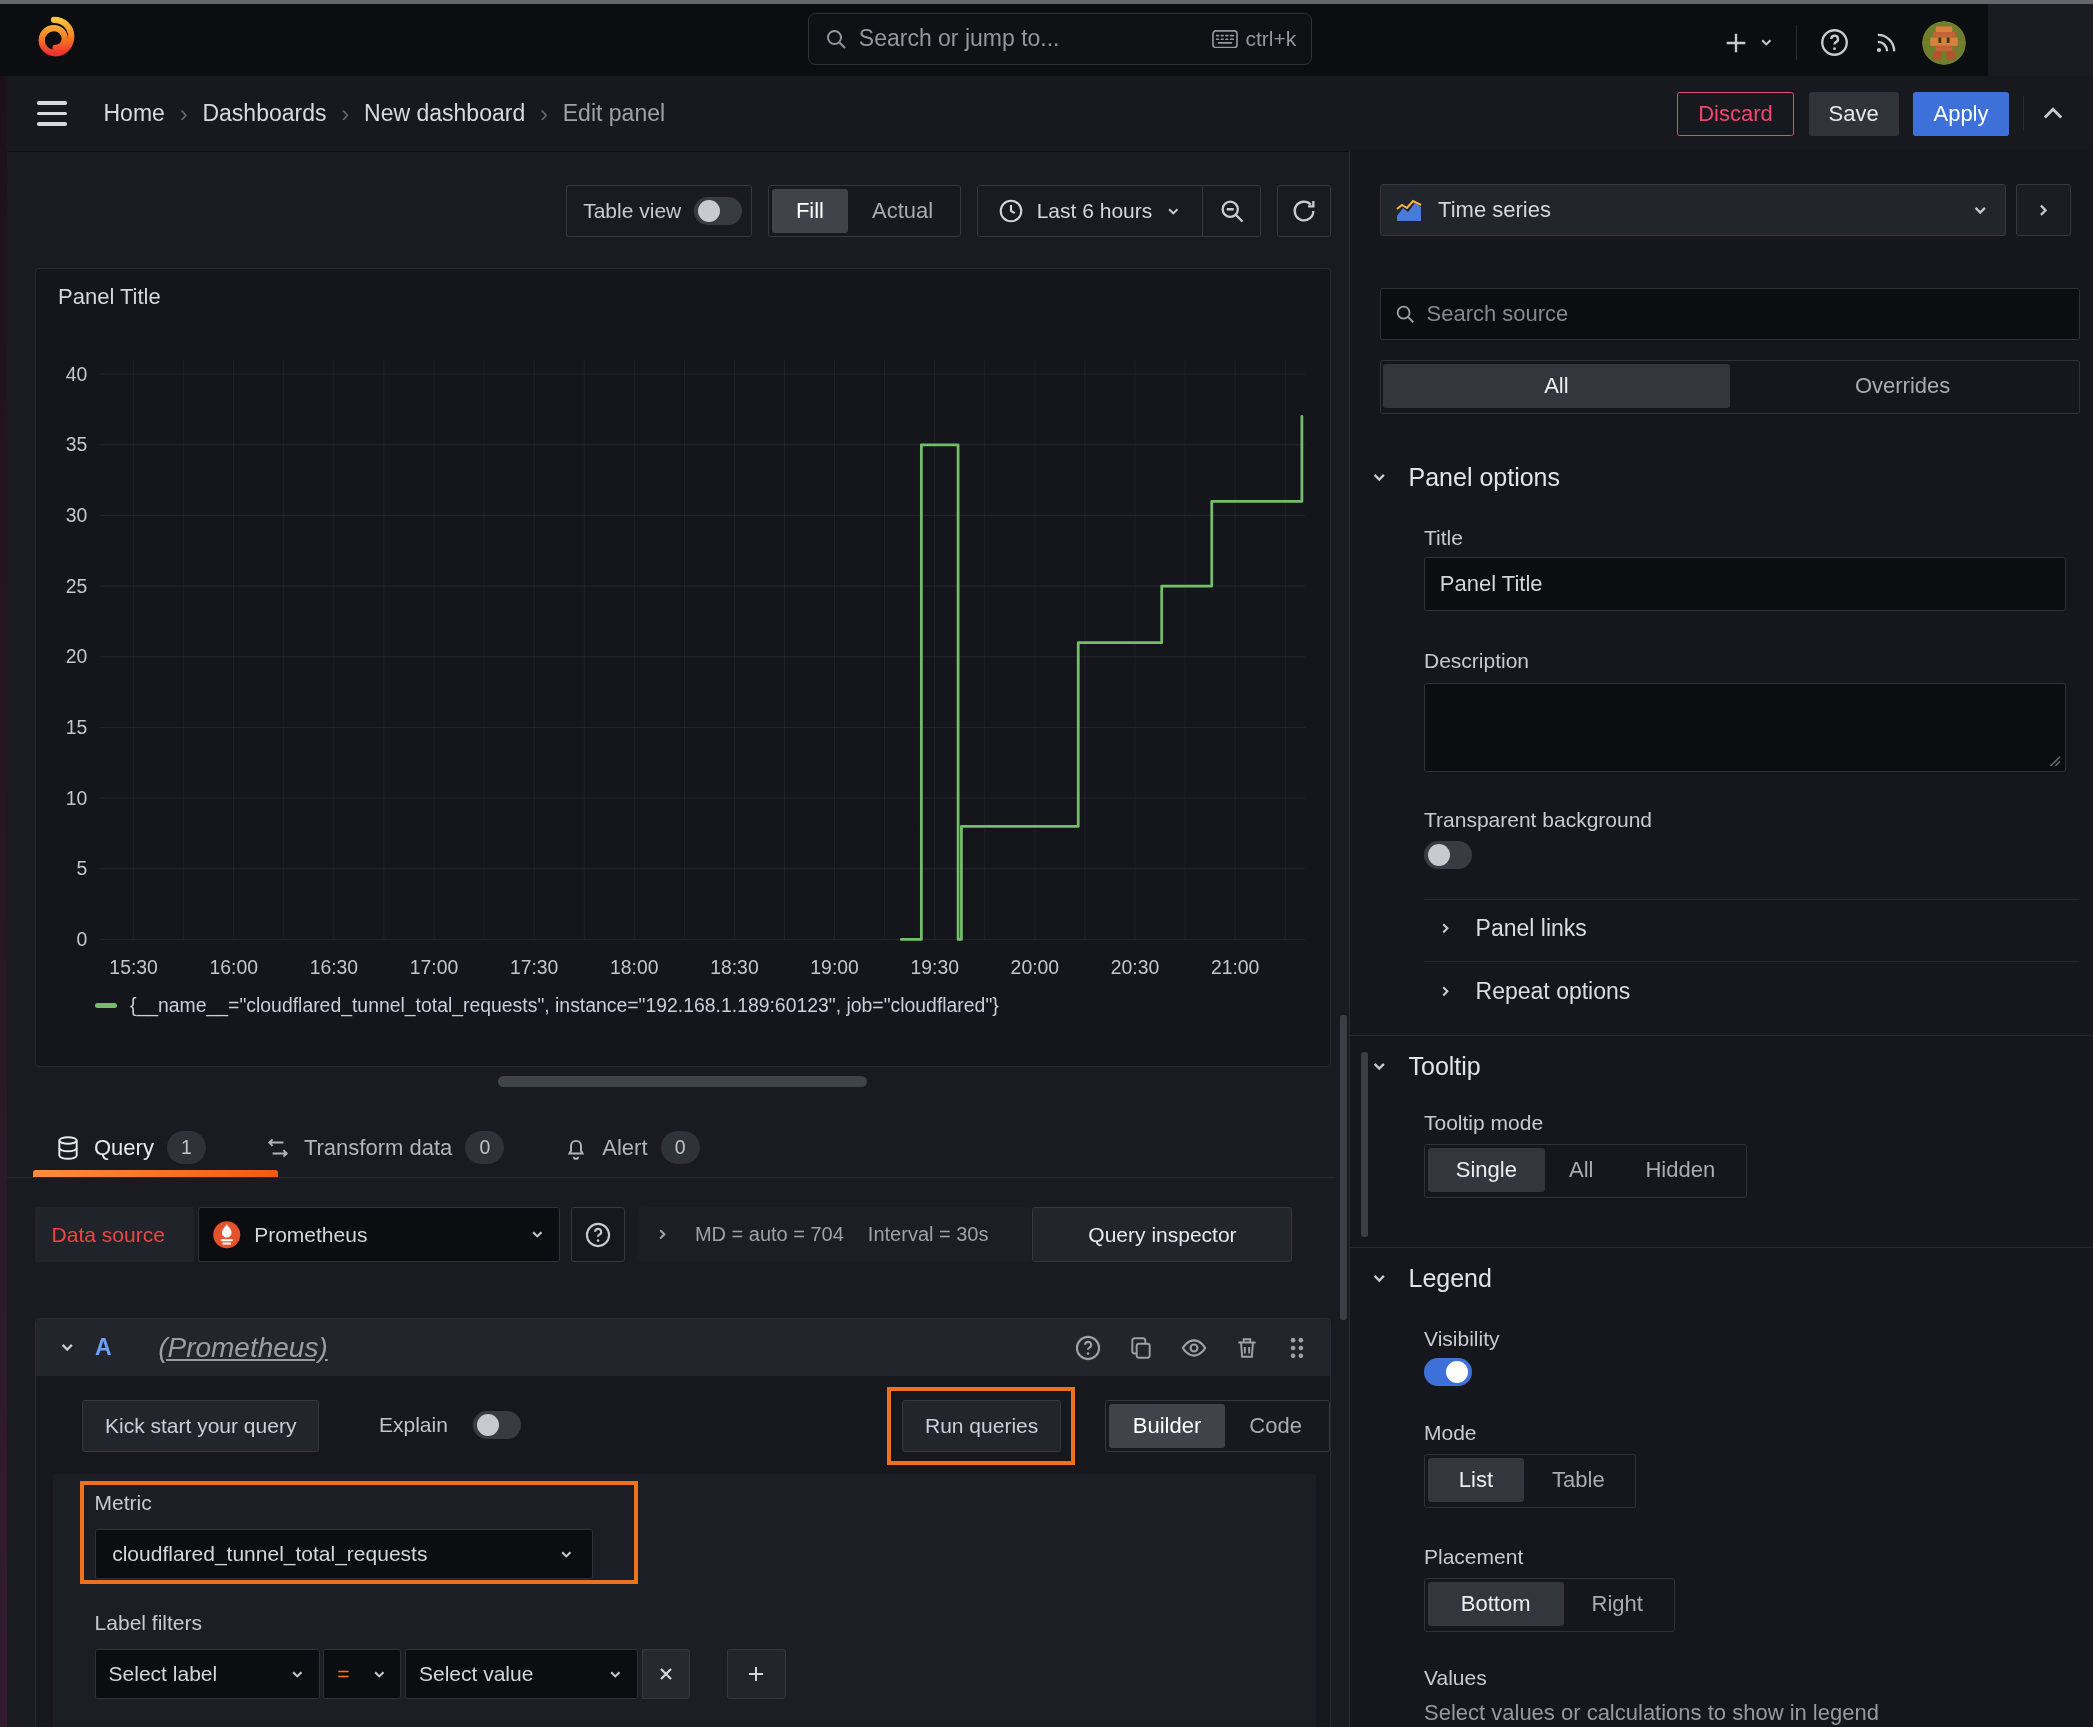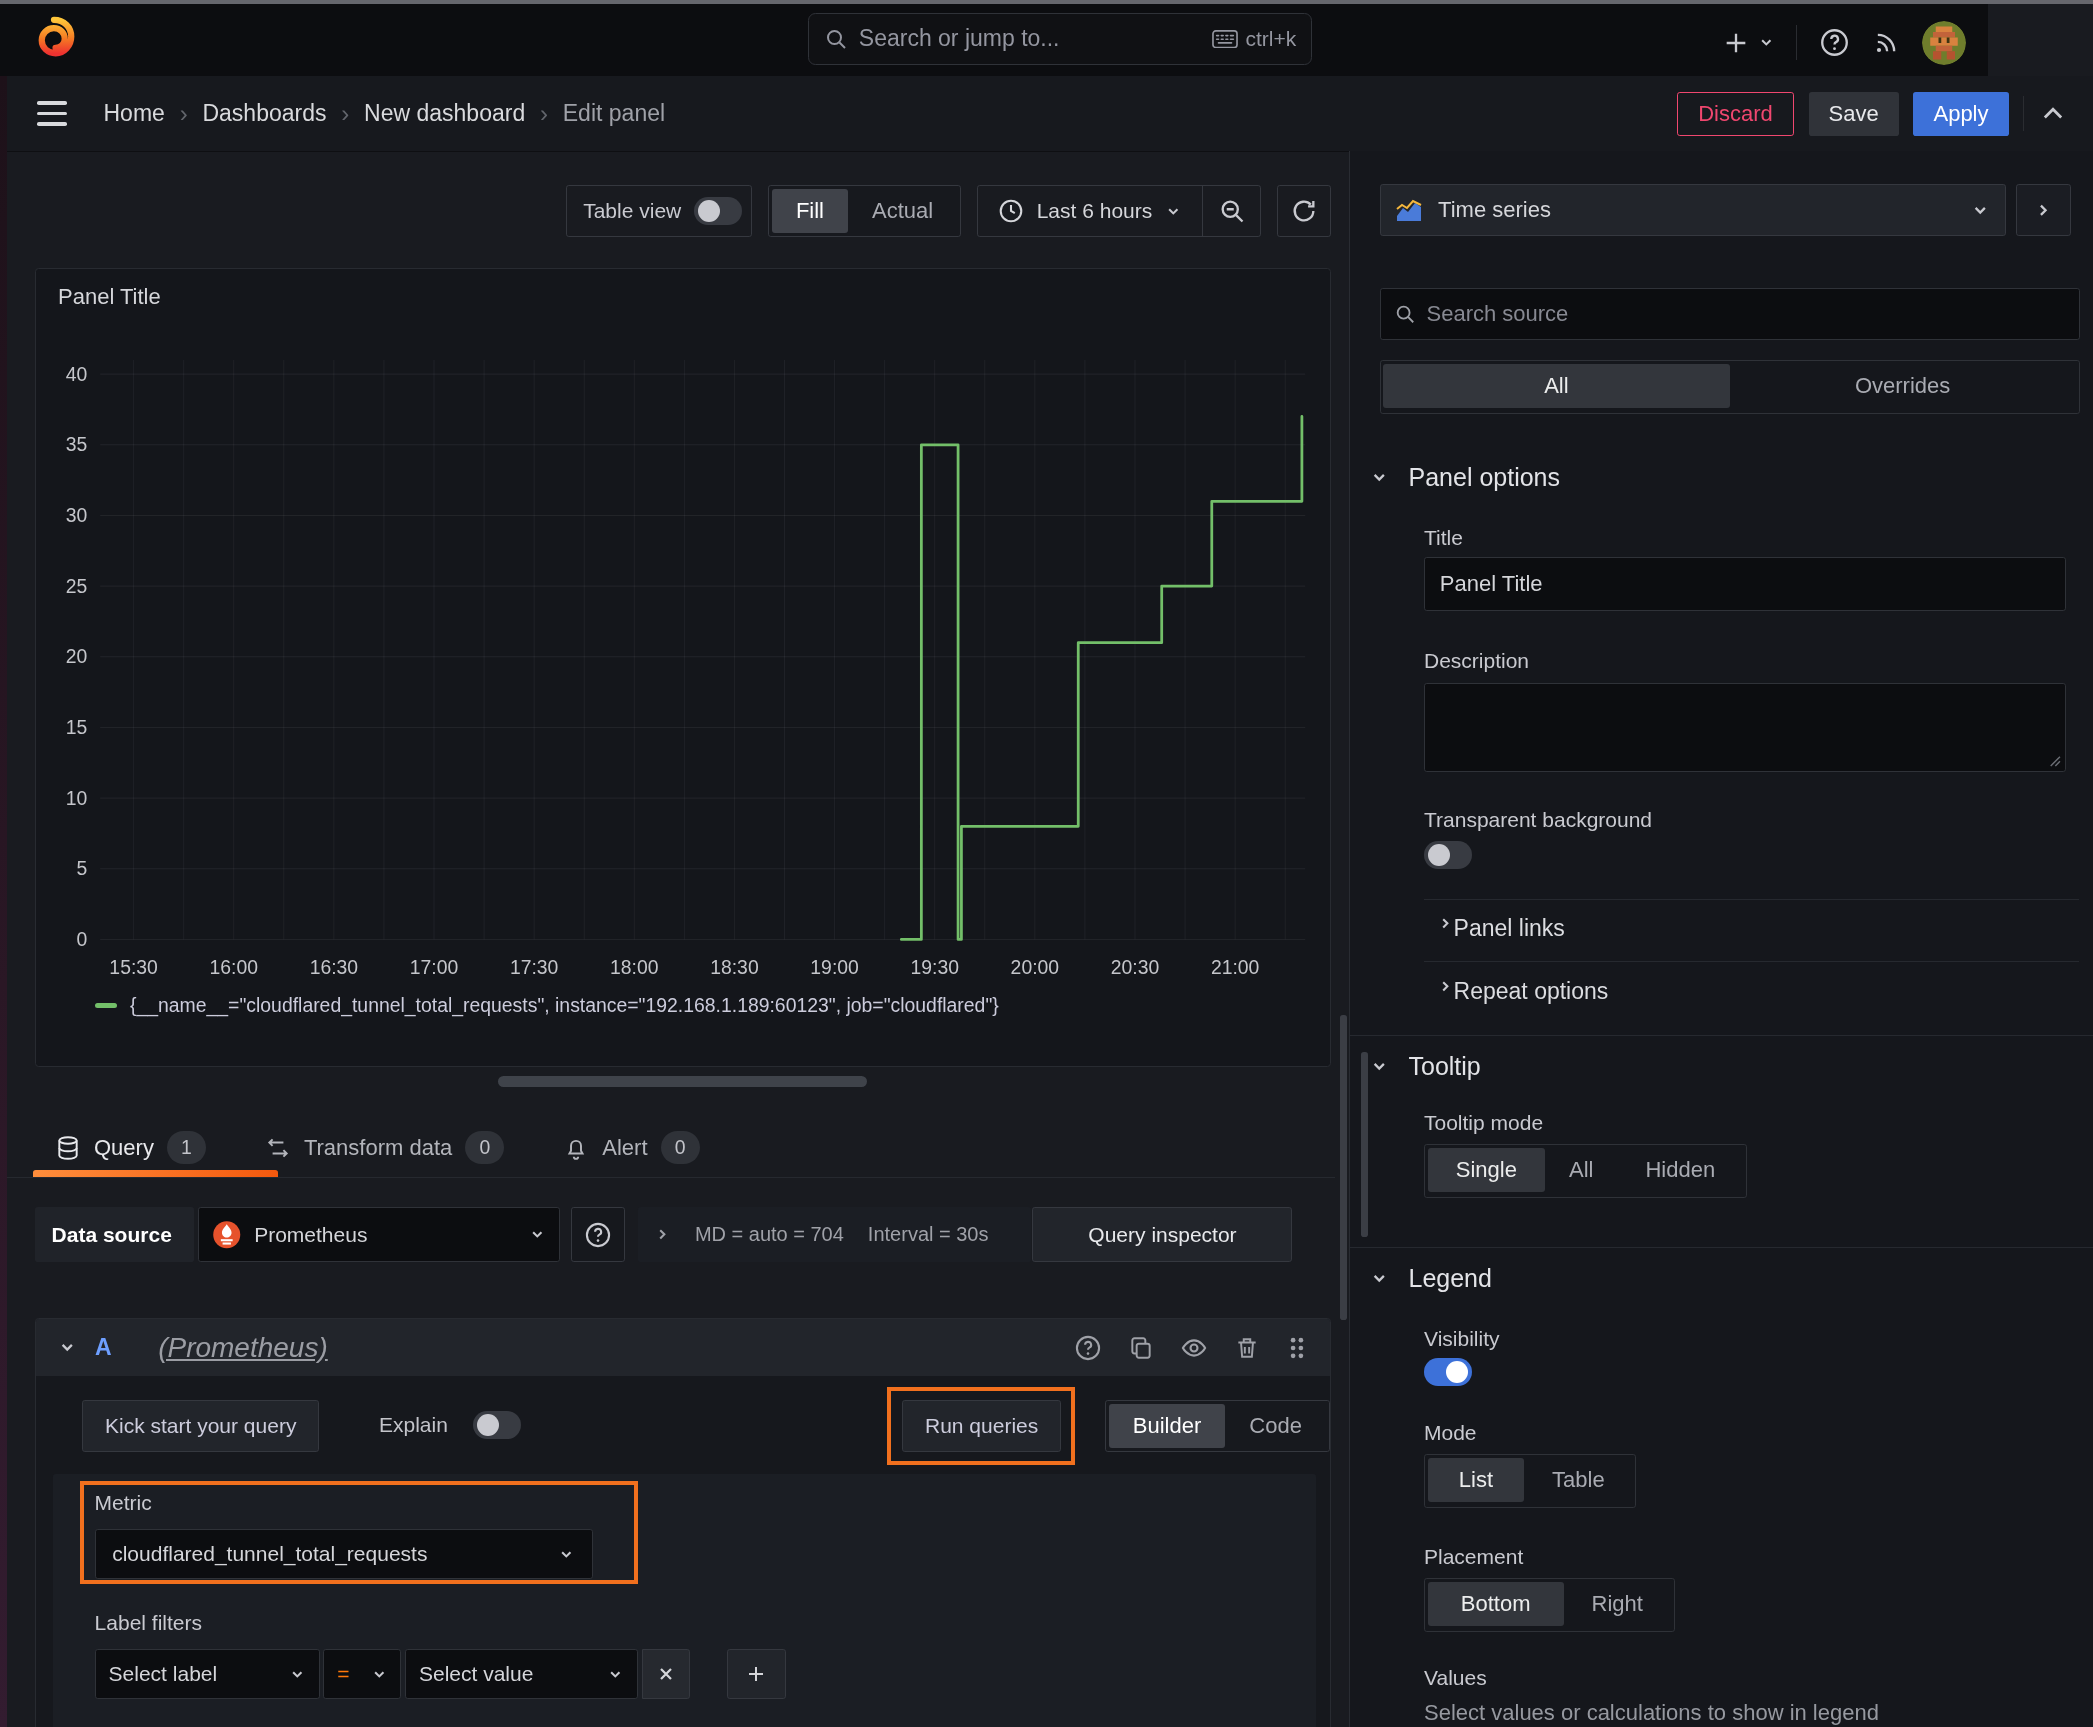--- a/index.html
+++ b/index.html
@@ -83,21 +83,21 @@
   .tab.active { color:#e8e9ec; }
   .count-badge { min-width:39px; height:33px; padding:0 11px; background:#2f3238;
     border-radius:16.6px; display:flex; align-items:center; justify-content:center;
     font-size:19.4px; color:#c3c4ca; }
   .tab-indicator { left:33px; top:1170px; width:245px; height:6.5px; border-radius:2.8px 2.8px 0 0;
     background:linear-gradient(90deg,#ff8e3c,#f4590e); }
 
   
   .ds-row { left:35px; top:1207px; height:55px; display:flex; align-items:stretch; }
   .ds-label { width:159px; background:#202329; border-radius:2.8px; display:flex;
-    align-items:center; padding:0 16.6px; color:#ffffff;font-weight:bold; }
+    align-items:center; padding:0 16.6px; color:#ef4444; }
   .ds-select { margin-left:3.7px; width:362px; background:#0c0d10; border:0.9px solid #2f3238;
     border-radius:2.8px; display:flex; align-items:center; gap:13px; padding:0 13px;
     color:#d5d6da; cursor:pointer; }
   .ds-help { margin-left:11px; width:54px; background:#16181d; border:0.9px solid #35383f;
     border-radius:2.8px; display:flex; align-items:center; justify-content:center; cursor:pointer; }
   .ds-stats { margin-left:13px; width:393px; background:#1b1e24; border-radius:2.8px;
     display:flex; align-items:center; gap:24px; padding:0 16.6px; color:#9fa1a8; font-size:20px; }
   .ds-inspector { margin-left:1.8px; width:260px; background:#22252b; border:0.9px solid #35383f;
     border-radius:2.8px; display:flex; align-items:center; justify-content:center;
     color:#e8e9ec; cursor:pointer; }
@@ -160,21 +160,21 @@
   .sb-tabs { left:29.5px; top:209px; width:700px; height:54px; border:0.9px solid #2f3238;
     border-radius:2.8px; background:#15171c; display:flex; padding:2.8px; }
   .sb-tabs .seg { flex:1; justify-content:center; }
   .sb-tabs .seg.on { background:#33363c; color:#eceded; }
   .sect-head { display:flex; align-items:center; gap:20px; color:#e3e4e8;
     font-size:25px; font-weight:500; cursor:pointer; }
   .field-label { color:#c9cad0; font-size:21px; }
   .sb-input { background:#0c0d10; border:0.9px solid #2f3238; border-radius:2.8px;
     color:#d5d6da; font-size:22px; display:flex; align-items:center; padding:0 14.8px; }
   .divider { height:0.9px; background:#26292f; }
-  .collapse-row { display:flex; align-items:flex-start; font-size:23px;
+  .collapse-row { display:flex; align-items:center; gap:22px; font-size:23px;
     color:#dcdde1; cursor:pointer; }
   .seg-row { height:54px; border:0.9px solid #2f3238; border-radius:2.8px; background:#15171c;
     display:inline-flex; padding:2.8px; }
   .seg-row .seg.on { background:#33363c; color:#eceded; }
   .hint-text { color:#9699a0; font-size:22px; }
   .resize-corner { position:absolute; right:3.7px; bottom:3.7px; }
 
   .scroll-thumb { width:6.5px; border-radius:2.8px; background:#3b3e45; }
 
   .chev-icon { flex:none; }

